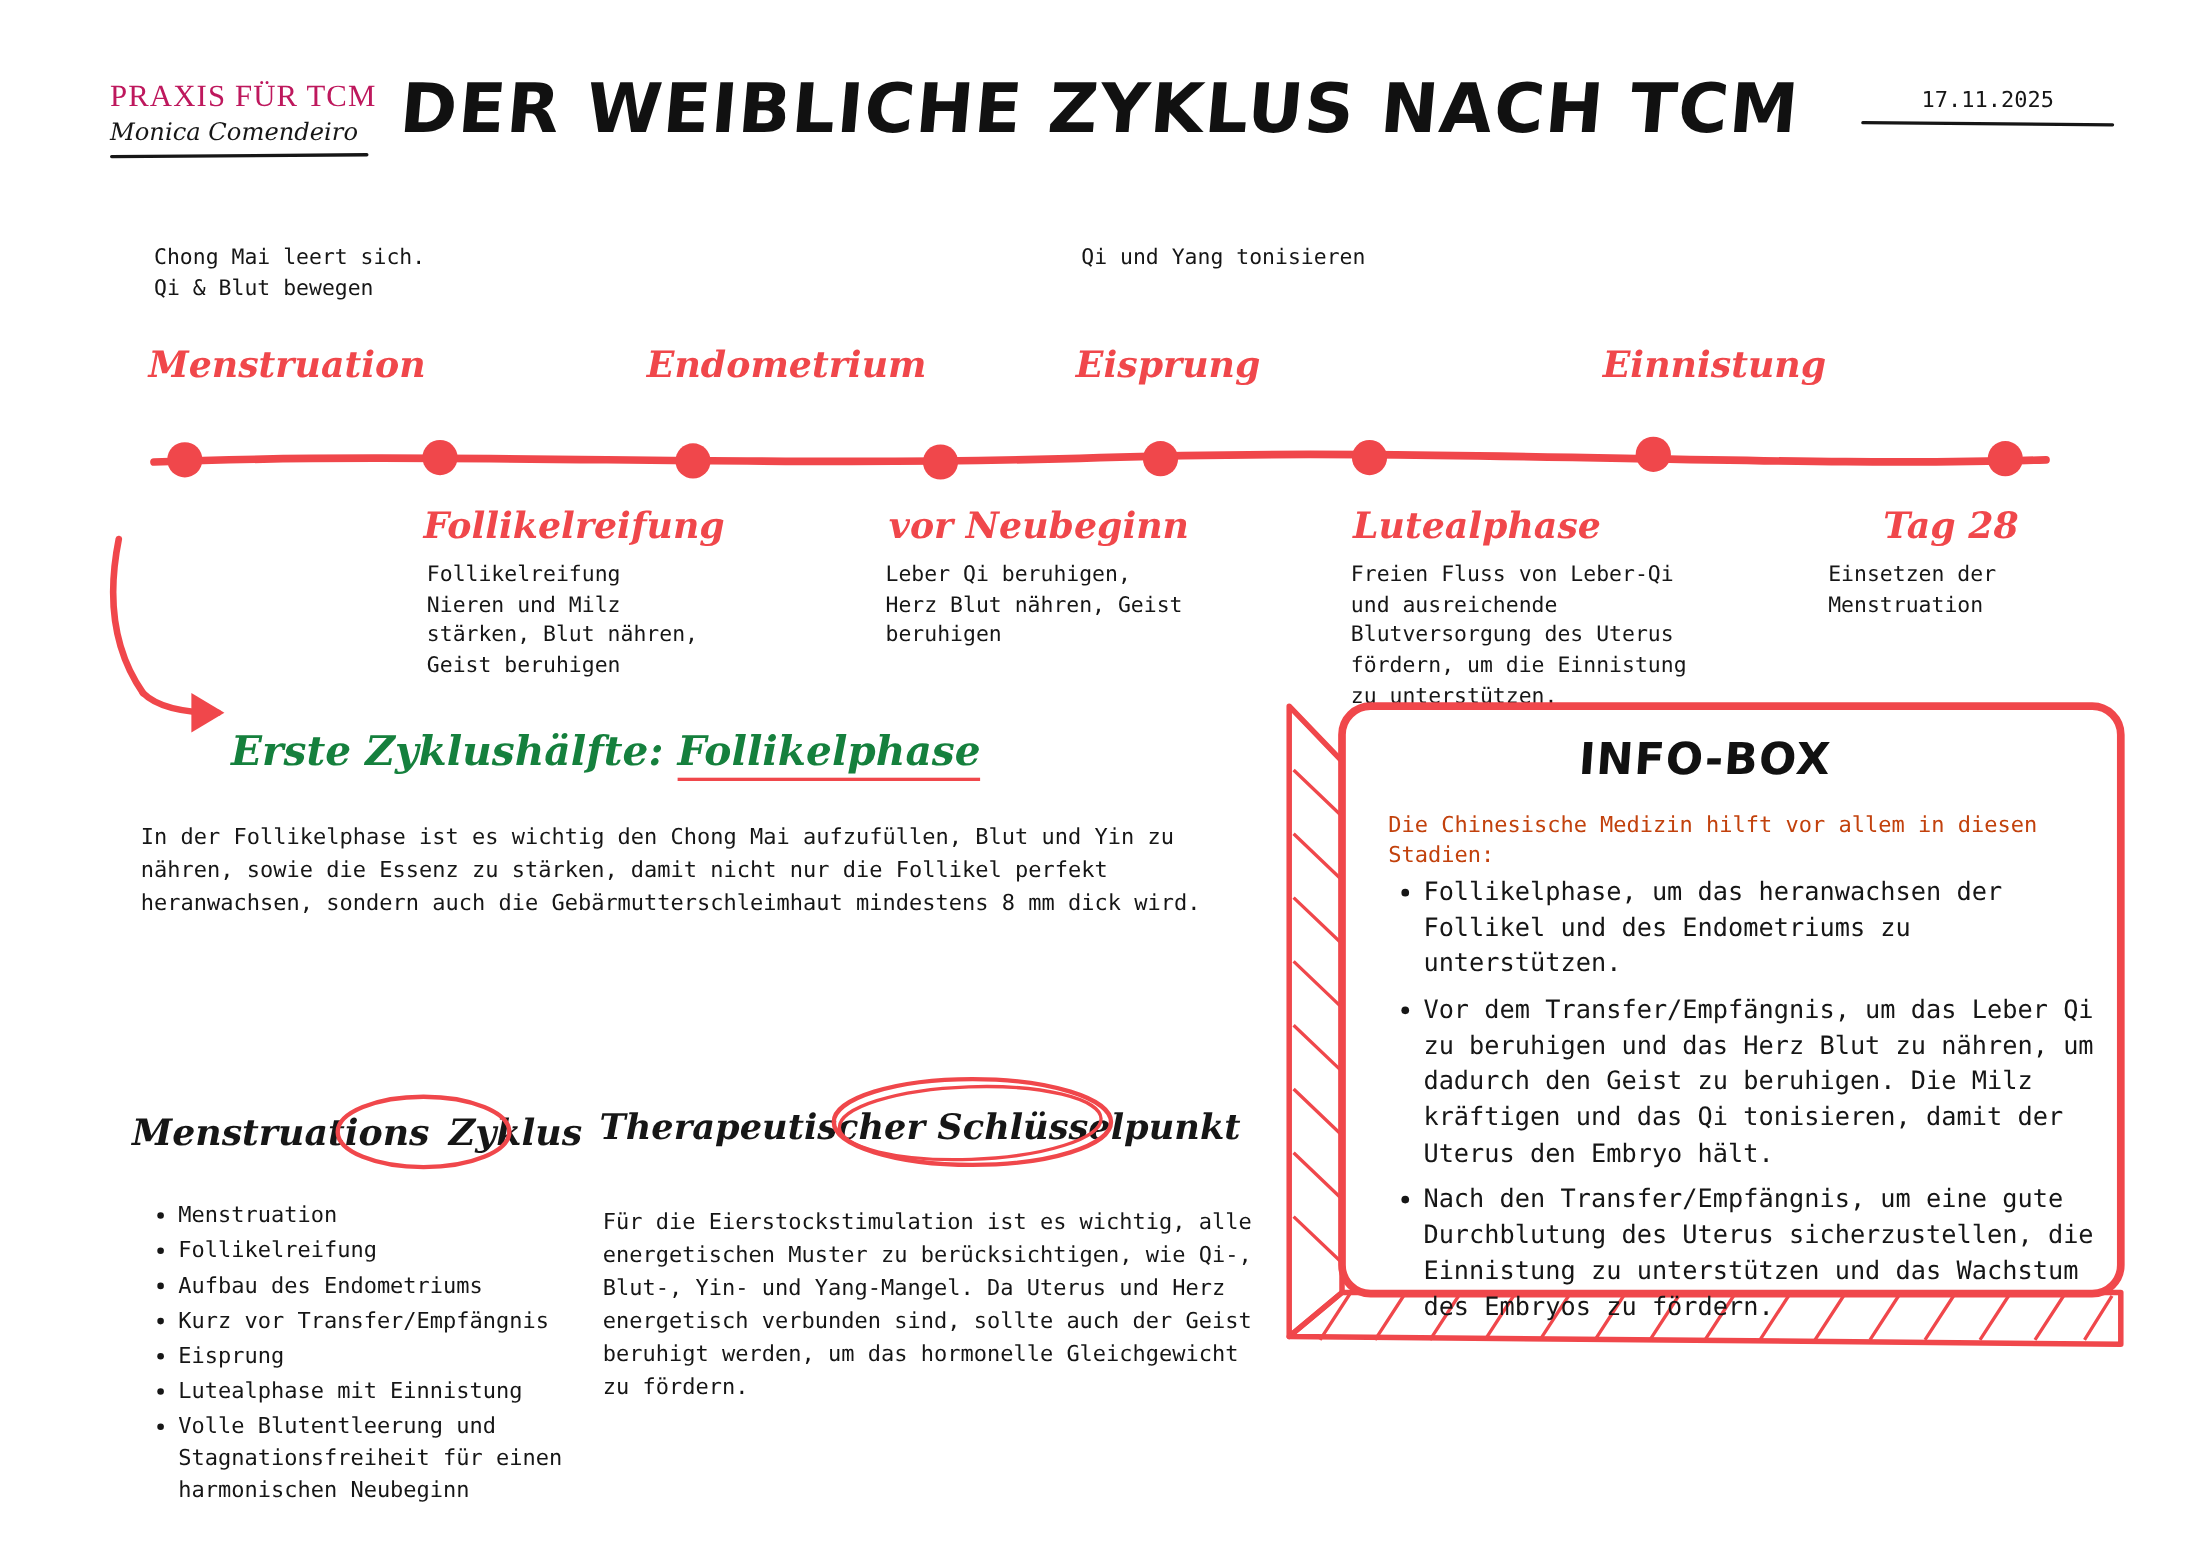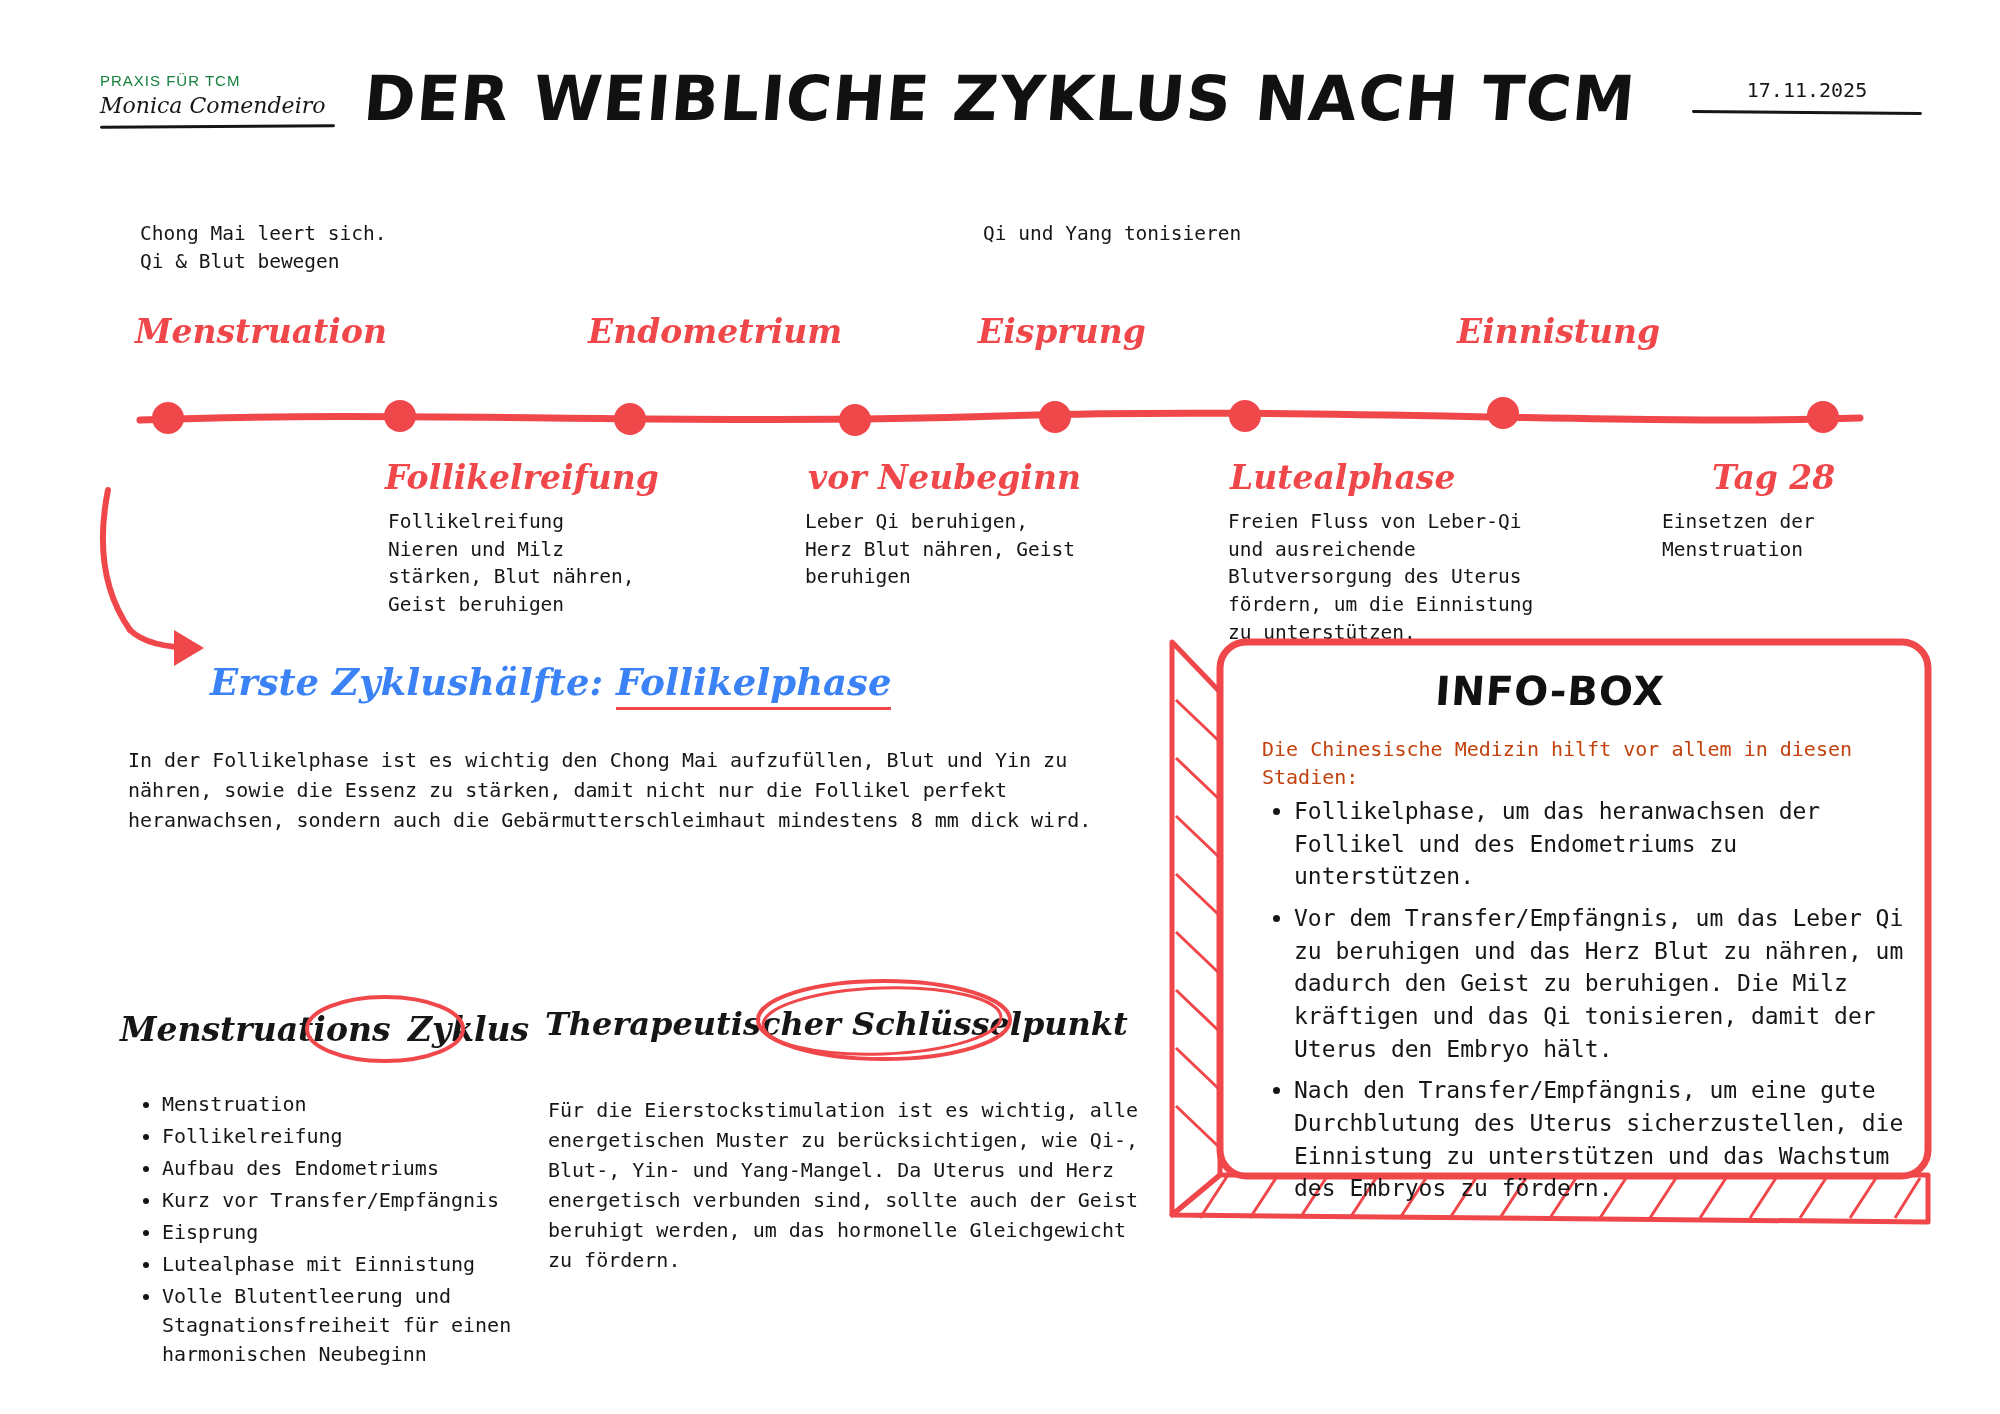--- a/index.html
+++ b/index.html
@@ -22,24 +22,24 @@
   }
 
   
   .brand {
     position: absolute;
     left: 100px;
     top: 72px;
     width: 260px;
   }
   .brand-line1 {
-    font-family: Liberation Sans, sans-serif;
-    font-size: 15px;
+    font-family: Liberation Serif, serif;
+    font-size: 28px;
     letter-spacing: 1px;
-    color: #15803d;
+    color: #be185d;
   }
   .brand-line2 {
     font-family: "DejaVu Serif", serif;
     font-size: 22px;
     font-style: italic;
     color: #161616;
     margin-top: 4px;
   }
   .brand-rule {
     margin-top: 7px;
@@ -118,21 +118,21 @@
 
   
   .sec-heading {
     position: absolute;
     left: 210px;
     top: 660px;
     font-family: "DejaVu Serif", serif;
     font-style: italic;
     font-weight: bold;
     font-size: 37px;
-    color: #3b82f6;
+    color: #15803d;
     white-space: nowrap;
   }
   .sec-heading .underlined {
     border-bottom: 3px solid #f0474b;
     padding-bottom: 3px;
   }
 
   .para {
     position: absolute;
     font-family: "DejaVu Sans Mono", monospace;

